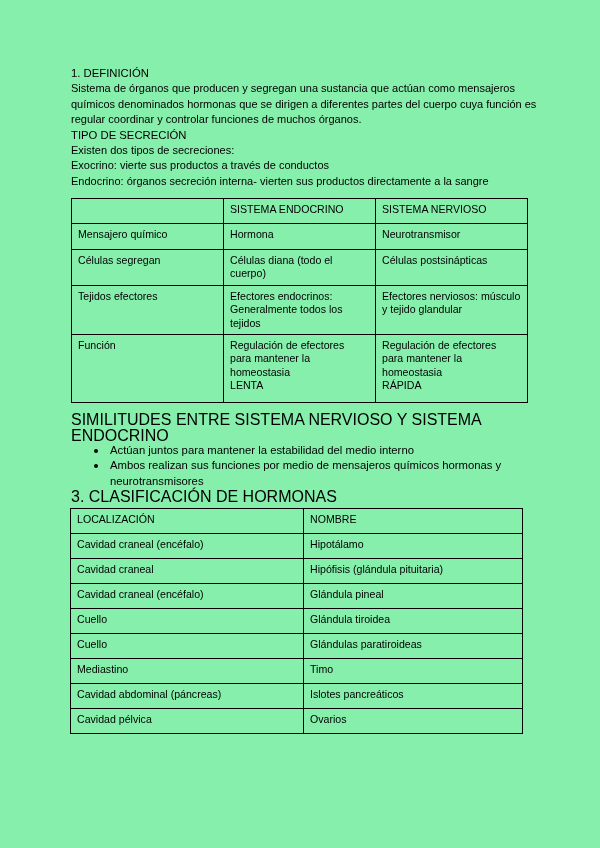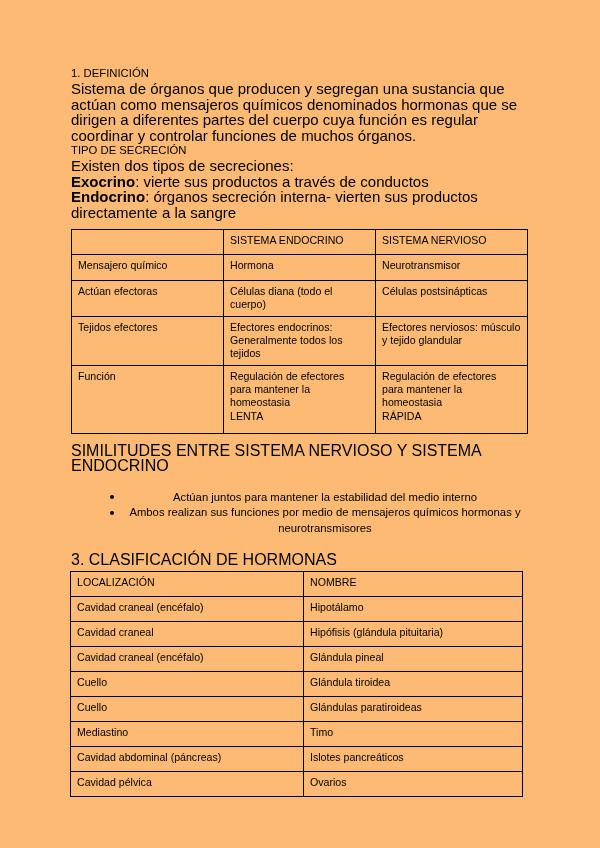--- a/index.html
+++ b/index.html
@@ -11,32 +11,32 @@
     width: 600px;
     height: 848px;
     font-family: "Liberation Sans", sans-serif;
     color: #000000;
     -webkit-font-smoothing: antialiased;
   }
   .page {
     position: relative;
     width: 600px;
     height: 848px;
-    background: #fdba74;
+    background: #86efac;
     box-sizing: border-box;
     padding: 66px 60px 0 71px;
   }
   .para {
-    font-size: 15px;
+    font-size: 11px;
     line-height: 15.4px;
     margin: 0;
     white-space: pre-wrap;
   }
   .para b, .bold {
-    font-weight: bold;
+    font-weight: normal;
   }
   .heading-line {
     font-size: 11.3px;
     line-height: 15.4px;
     margin: 0;
   }
 
   
   table.doc-table {
     border-collapse: collapse;
@@ -72,23 +72,22 @@
     margin-top: 3px;
     margin-left: -1px;
   }
   #table-classification col.c1 { width: 233px; }
   #table-classification col.c2 { width: 219px; }
   #table-classification td { height: 16px; padding-bottom: 4px; }
 
   
   ul.bullets {
     list-style: none;
-    margin: 16px;
+    margin: 0;
     padding: 0;
-    text-align: center;
   }
   ul.bullets li {
     position: relative;
     font-size: 11.3px;
     line-height: 15.4px;
     padding-left: 39px;
     margin: 0;
   }
   ul.bullets li .dot {
     position: absolute;
@@ -135,21 +134,21 @@
         <td></td>
         <td>SISTEMA ENDOCRINO</td>
         <td>SISTEMA NERVIOSO</td>
       </tr>
       <tr class="r-1">
         <td>Mensajero químico</td>
         <td>Hormona</td>
         <td>Neurotransmisor</td>
       </tr>
       <tr class="r-2">
-        <td>Actúan efectoras</td>
+        <td>Células segregan</td>
         <td>Células diana (todo el cuerpo)</td>
         <td>Células postsinápticas</td>
       </tr>
       <tr class="r-3">
         <td>Tejidos efectores</td>
         <td>Efectores endocrinos: Generalmente todos los tejidos</td>
         <td>Efectores nerviosos: músculo y tejido glandular</td>
       </tr>
       <tr class="r-4">
         <td>Función</td>

